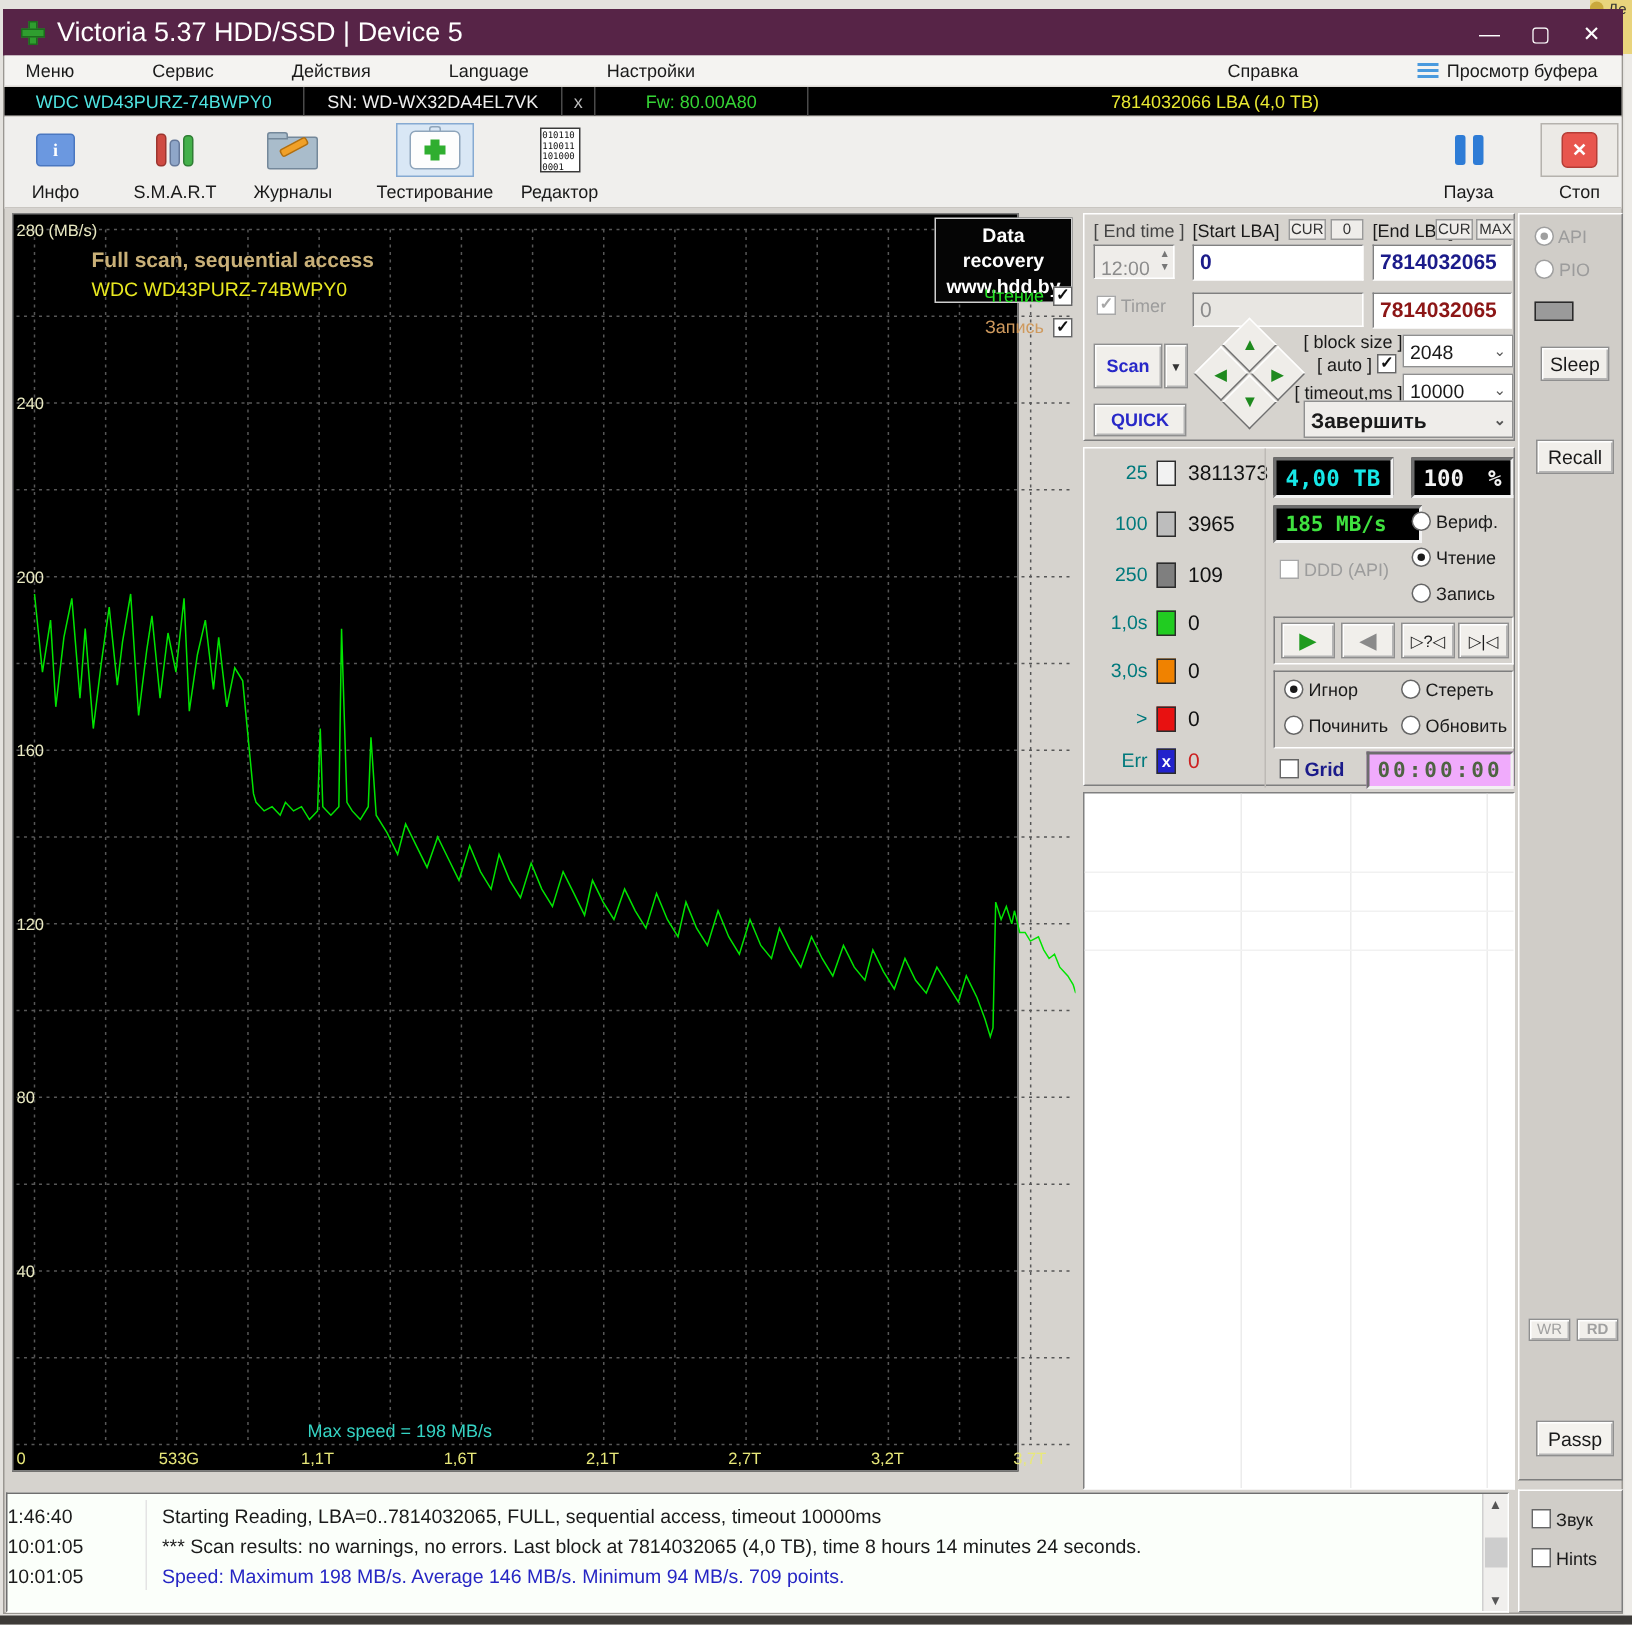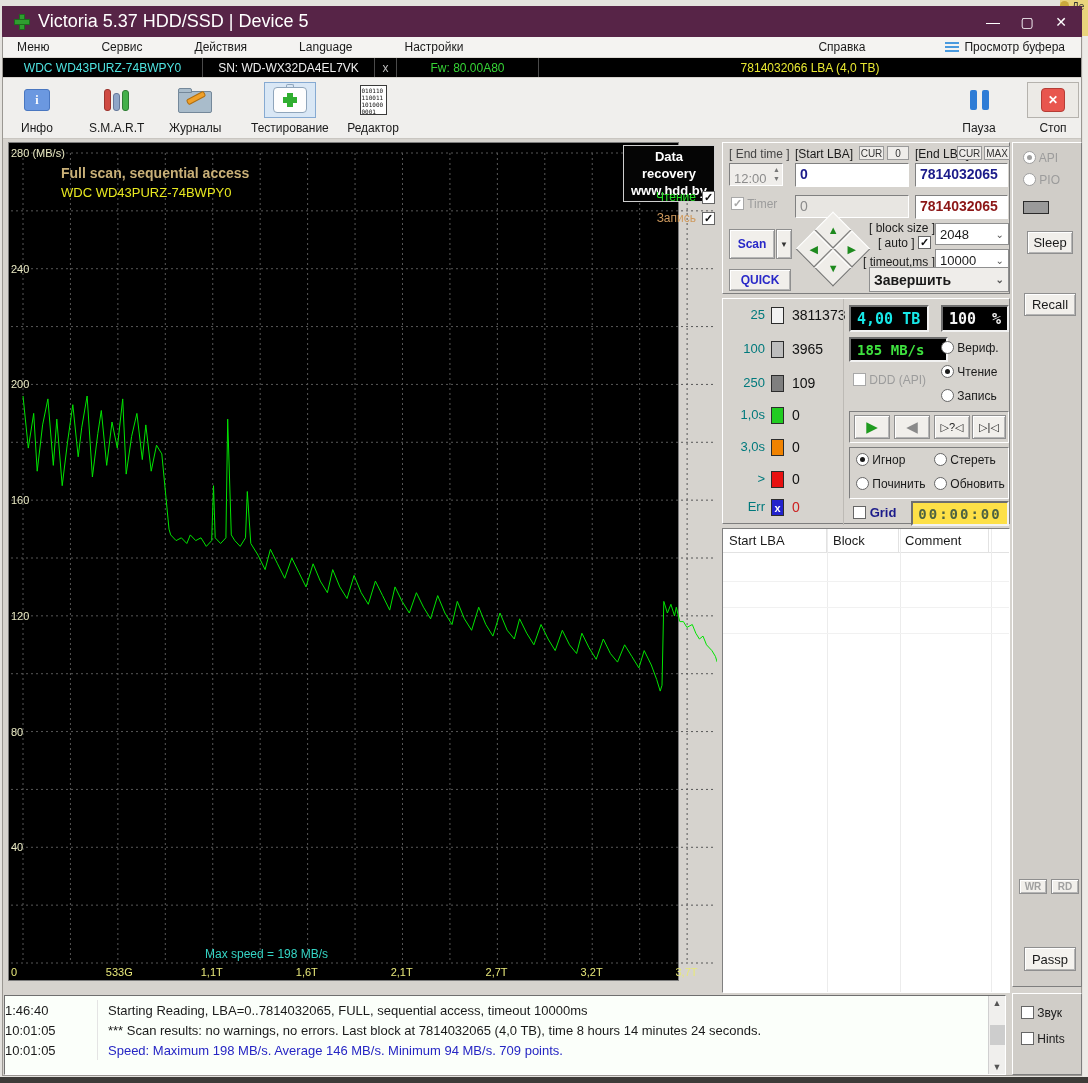--- a/index.html
+++ b/index.html
@@ -368,49 +368,44 @@
     </span>
 
     <span class="abs" style="left:126px;top:148px;width:160px;height:52px;border:1px solid;border-color:#7e7e7e #fff #fff #7e7e7e">
       <span class="lbl" style="left:6px;top:5px"><span class="radio sel"></span> <span>Игнор</span></span>
       <span class="lbl" style="left:84px;top:5px"><span class="radio"></span> <span>Стереть</span></span>
       <span class="lbl" style="left:6px;top:29px"><span class="radio"></span> <span>Починить</span></span>
       <span class="lbl" style="left:84px;top:29px"><span class="radio"></span> <span>Обновить</span></span>
     </span>
 
     <span class="lbl" style="left:130px;top:206px;font-weight:bold;color:#1b1b8a;font-size:13px"><span class="cb"></span> <span>Grid</span></span>
-    <span class="lcd abs" style="left:188px;top:202px;width:98px;height:25px;color:#4e6342;font-size:14px;letter-spacing:2px;justify-content:center;background:#fde047">00:00:00</span>
+    <span class="lcd abs" style="left:188px;top:202px;width:98px;height:25px;color:#4e6342;font-size:14px;letter-spacing:2px;justify-content:center;background:#f0abfc">00:00:00</span>
   </div>
 
   <div class="abs sunk" style="left:0;top:386px;width:288px;height:465px;background:#fff;overflow:hidden">
-    <div style="display:flex;border-bottom:1px solid #e2e2e2;background:#fff">
-      <span class="tcell" style="width:104px">Start LBA</span>
-      <span class="tcell" style="width:72px">Block</span>
-      <span class="tcell" style="width:90px">Comment</span>
-    </div>
     <div class="abs" style="left:104px;top:0;width:1px;height:465px;background:#ececec"></div>
     <div class="abs" style="left:177px;top:0;width:1px;height:465px;background:#ececec"></div>
     <div class="abs" style="left:268px;top:0;width:1px;height:465px;background:#ececec"></div>
     <div class="abs" style="left:0;top:52px;width:288px;height:1px;background:#f1f1f1"></div>
     <div class="abs" style="left:0;top:78px;width:288px;height:1px;background:#f1f1f1"></div>
     <div class="abs" style="left:0;top:104px;width:288px;height:1px;background:#f1f1f1"></div>
   </div>
 </div>
 
 <div id="sidebar">
   <span class="lbl" style="left:10px;top:8px;color:#9c9c9c"><span class="radio dis sel"></span> <span>API</span></span>
   <span class="lbl" style="left:10px;top:30px;color:#9c9c9c"><span class="radio dis"></span> <span>PIO</span></span>
   <span class="abs" style="left:10px;top:58px;width:26px;height:13px;background:#9a9a9a;border:1px solid #2a2a2a"></span>
   <span class="btn abs" style="left:14px;top:88px;width:46px;height:23px;font-size:13px">
       <span>Sleep</span>
     </span>
   <span class="btn abs" style="left:11px;top:150px;width:52px;height:23px;font-size:13px">
       <span>Recall</span>
     </span>
-  <span class="btn abs" style="left:6px;top:736px;width:28px;height:15px;font-size:10px;color:#a0a0a0;font-weight:bold">
+  <span class="btn abs" style="left:6px;top:736px;width:28px;height:15px;font-size:10px;color:#a0a0a0;font-weight:normal">
       <span>WR</span>
     </span>
   <span class="btn abs" style="left:38px;top:736px;width:28px;height:15px;font-size:10px;color:#a0a0a0;font-weight:bold">
       <span>RD</span>
     </span>
   <span class="btn abs" style="left:11px;top:804px;width:52px;height:24px;font-size:13px;background:#f4f2ee">
       <span>Passp</span>
     </span>
 </div>
 <div id="sidebar2">

